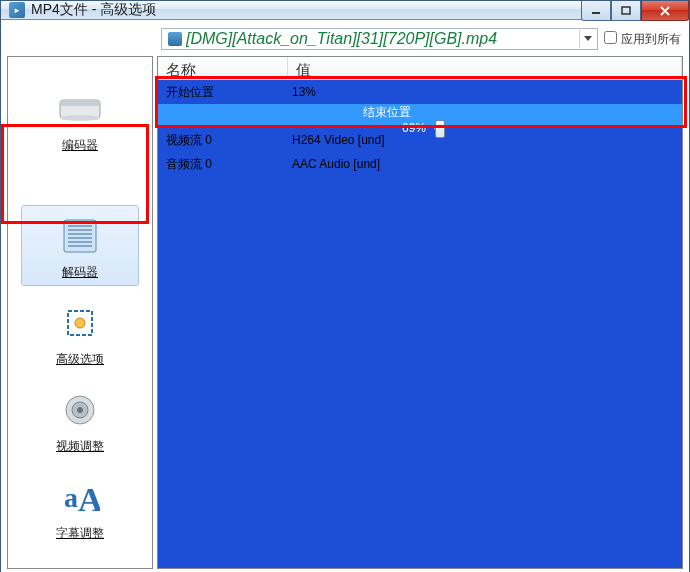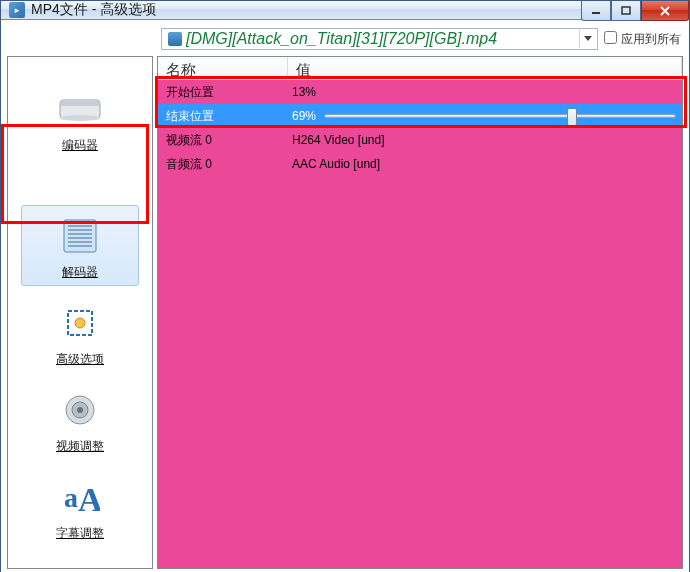--- a/index.html
+++ b/index.html
@@ -104,26 +104,26 @@
   background: linear-gradient(to bottom, #fff, #f1f4f8);
   border-bottom: 1px solid #d6dde5;
 }
 .thead .th {
   padding: 4px 8px; font-size: 15px; color: #333;
   border-right: 1px solid #d6dde5;
 }
 .th.name { width: 130px; }
 .th.value { flex: 1; }
 
-.tbody { flex: 1; position: relative; background: #ec4899; overflow: hidden; }
+.tbody { flex: 1; position: relative; background: #1d4ed8; overflow: hidden; }
 .trow { height: 24px; display: flex; align-items: center; }
 .trow .tc { font-size: 12px; }
 .trow .tcn { width: 130px; padding-left: 8px; }
 .trow .tcv { flex: 1; padding-left: 4px; display: flex; align-items: center; }
-.trow.sel { background: #3399ff; color: #fff; }
+.trow.sel { background: #3399ff; color: #fff; flex-direction: column; }
 .trow.sel .tcv { color: #fff; }
 
 .slider-track {
   flex: 1; height: 4px; margin-left: 8px; margin-right: 6px;
   background: linear-gradient(to bottom,#e8eef5,#cfdae6);
   border: 1px solid #8aa5c0;
   border-radius: 2px; position: relative;
 }
 .slider-thumb {
   position: absolute; top: -7px; width: 10px; height: 18px;

